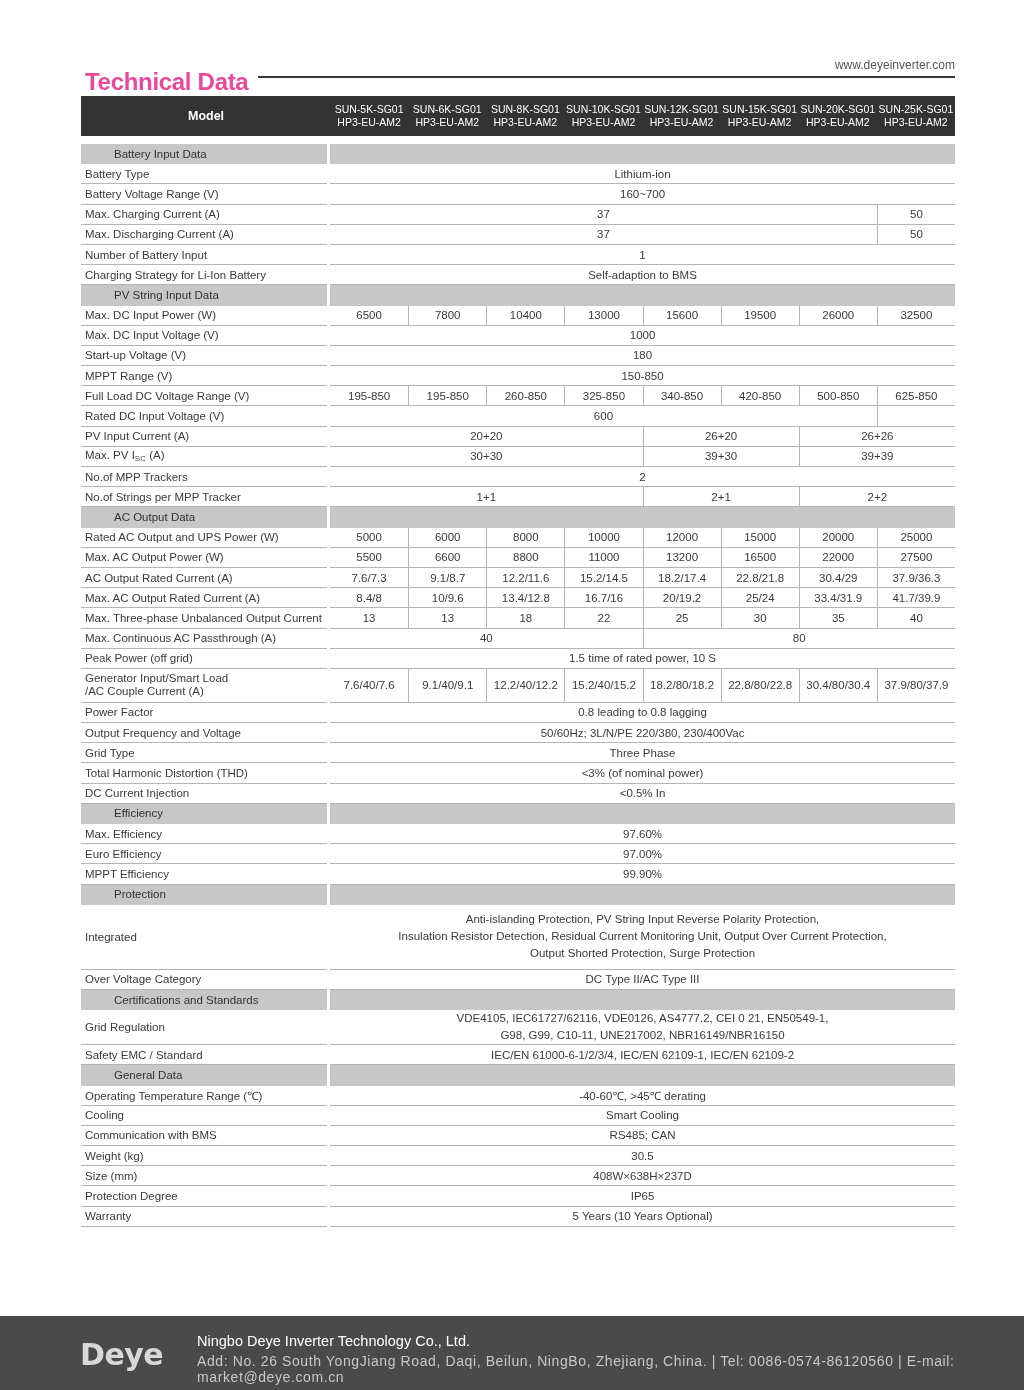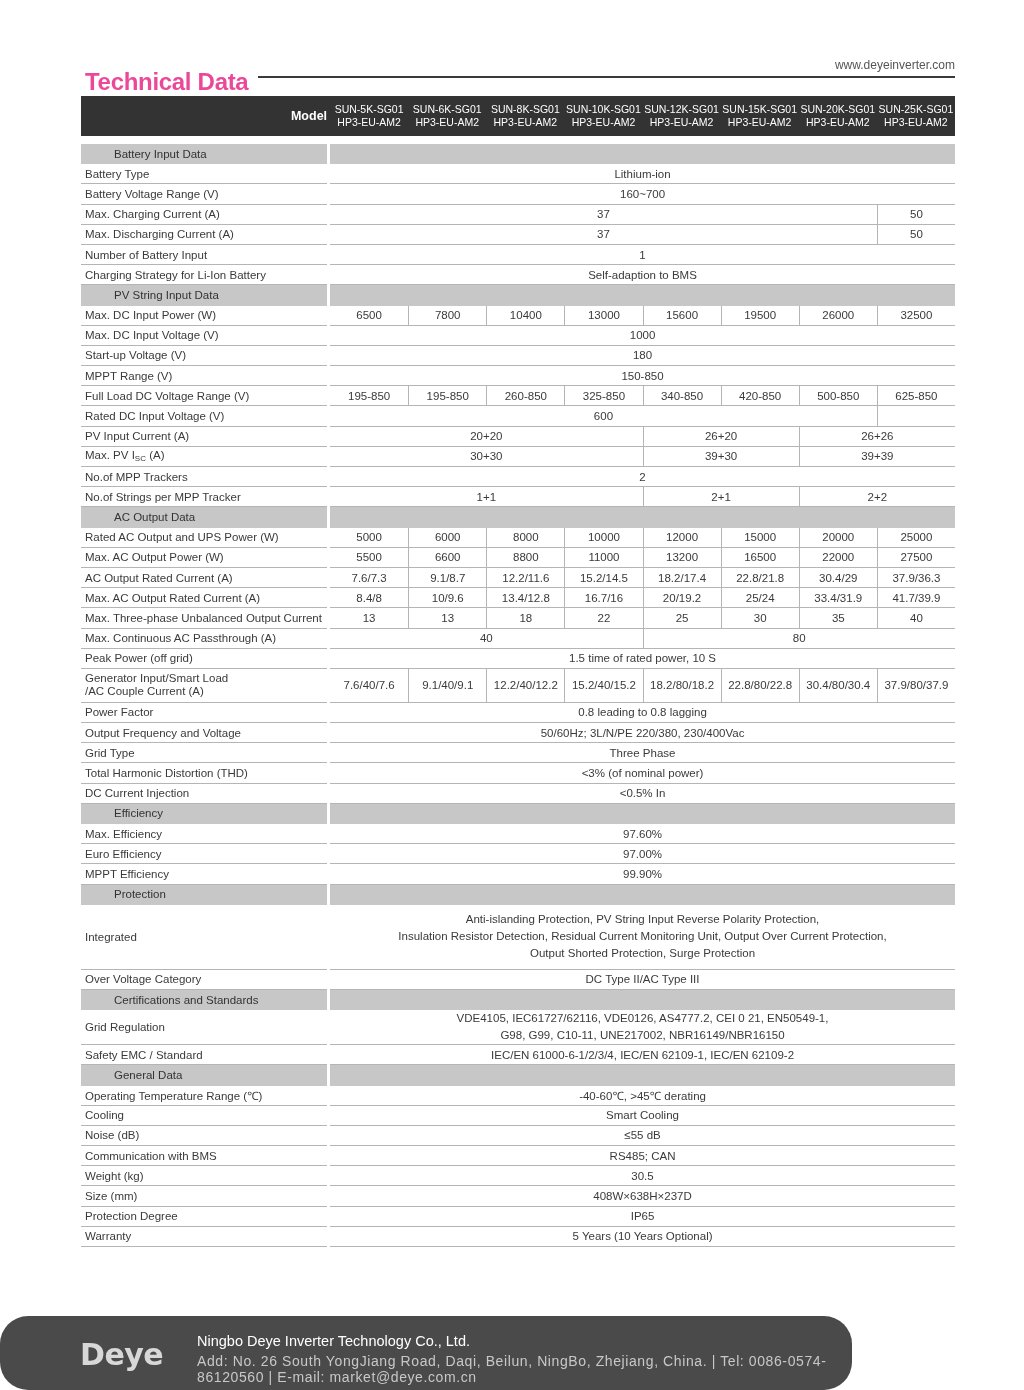--- a/index.html
+++ b/index.html
@@ -10,21 +10,21 @@
   .title { position: absolute; left: 0; top: 0; font-size: 24px; font-weight: bold; color: #ec4899; letter-spacing: -0.3px; margin-top: 16px; }
   .title-rule { position: absolute; left: 173px; right: 0; top: 24px; height: 1.5px; background: #3a3a3a; }
   .website { position: absolute; right: 0; top: 6px; font-size: 12px; color: #555; background: #fff; padding-left: 6px; }
 
   table.spec { position: absolute; left: 81px; top: 96px; width: 874px; border-collapse: separate; border-spacing: 0; table-layout: fixed; font-size: 11.5px; }
   table.spec col.label-col { width: 246px; }
   table.spec col.gap-col { width: 3px; }
   table.spec col.val-col { width: 78.1px; }
 
   thead th { background: #333333; color: #ffffff; height: 40px; font-weight: normal; font-size: 10.5px; line-height: 13px; text-align: center; padding: 0; }
-  thead th.model { text-align: right; padding-left: 4px; font-weight: bold; font-size: 12.5px; }
+  thead th.model { text-align: center; padding-left: 4px; font-weight: bold; font-size: 12.5px; }
   thead th.gap { background: #333333; }
 
   tr.spacer td { height: 8px; border: none; }
 
   td { height: 20.2px; padding: 0 2px; white-space: nowrap; }
   td.label { text-align: left; padding-left: 4px; border-bottom: 1px solid #b5b5b5; color: #3a3a3a; }
   td.gap { border: none; }
   td.val { text-align: center; border-bottom: 1px solid #b5b5b5; color: #3a3a3a; }
   td.val + td.val { border-left: 1px solid #b5b5b5; }
   td.val.nb { border-left: none; }
@@ -33,21 +33,21 @@
   tr.section td.val { background: #c7c7c7; border-bottom: 1px solid #c7c7c7; }
 
   td.wrap { white-space: normal; line-height: 13px; padding-top: 2px; padding-bottom: 2px; }
   tr.tall td { height: 34px; }
   tr.tall3 td { height: 65px; }
 
   .sub { font-size: 8px; vertical-align: -2px; }
 
   .note { position: absolute; left: 85px; top: 1329px; font-size: 13px; color: #3a3a3a; }
 
-  .footer { position: absolute; left: 0; top: 1316px; width: 852px; height: 74px; background: #4a4a4a; border-radius: 28px; }
+  .footer { position: absolute; left: 0; top: 1316px; width: 1024px; height: 74px; background: #4a4a4a; }
   .logo { position: absolute; left: 80px; top: 21px; font-size: 30px; font-weight: bold; color: #d8d8d8; letter-spacing: -0.5px; font-family: "DejaVu Sans", sans-serif; }
   .company { position: absolute; left: 197px; top: 17px; font-size: 14.5px; color: #ffffff; }
   .address { position: absolute; left: 197px; top: 37px; font-size: 14px; color: #c8c8c8; letter-spacing: 0.6px; }
 </style>
 </head>
 <body>
 
 <div class="title-bar">
   <div class="title-rule"></div>
   <div class="title">Technical Data</div>
@@ -398,25 +398,20 @@
         <td class="label">Operating Temperature Range (℃)</td>
         <td class="gap"></td>
         <td class="val nb" colspan="8">-40-60℃, &gt;45℃ derating</td>
       </tr>
       <tr>
         <td class="label">Cooling</td>
         <td class="gap"></td>
         <td class="val nb" colspan="8">Smart Cooling</td>
       </tr>
       <tr>
-        <td class="label">Noise (dB)</td>
-        <td class="gap"></td>
-        <td class="val nb" colspan="8">≤55 dB</td>
-      </tr>
-      <tr>
         <td class="label">Communication with BMS</td>
         <td class="gap"></td>
         <td class="val nb" colspan="8">RS485; CAN</td>
       </tr>
       <tr>
         <td class="label">Weight (kg)</td>
         <td class="gap"></td>
         <td class="val nb" colspan="8">30.5</td>
       </tr>
       <tr>

